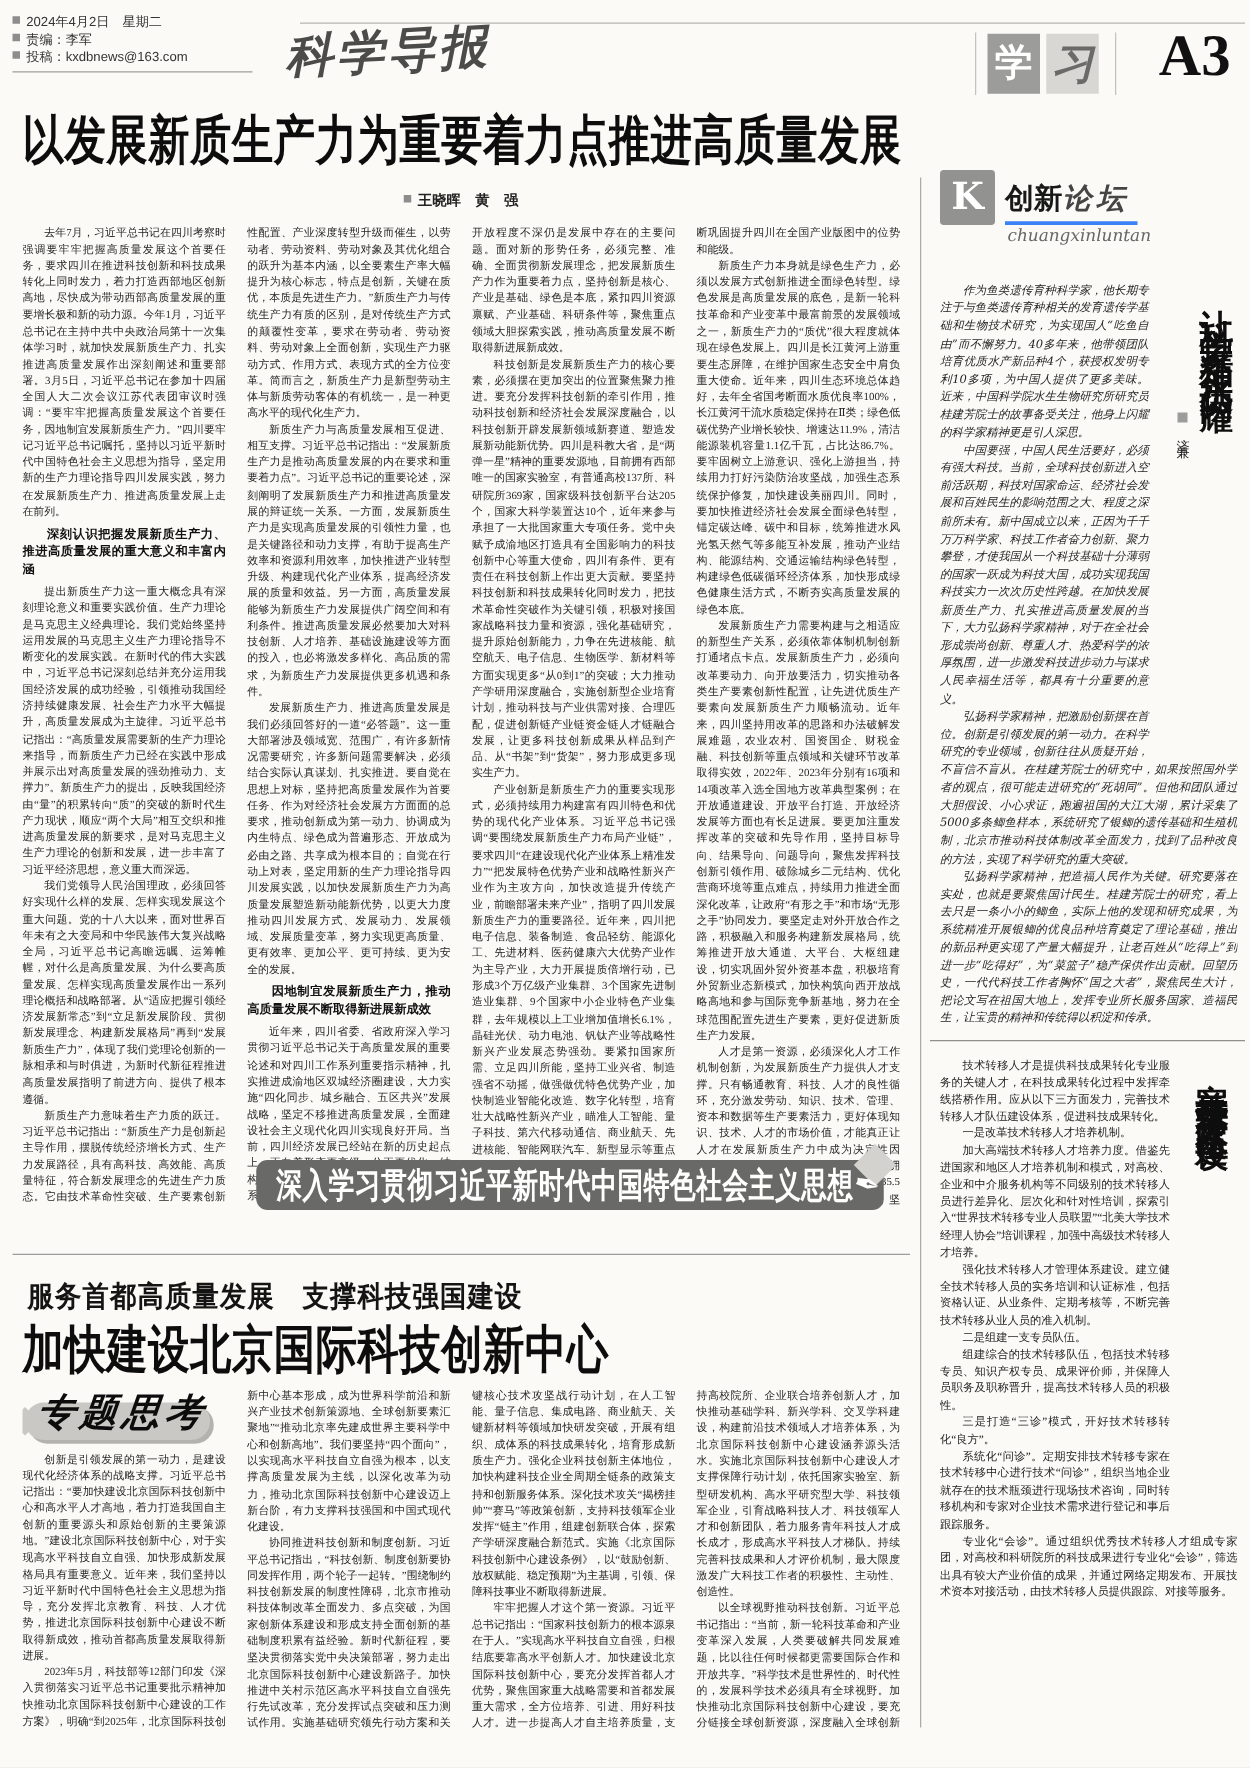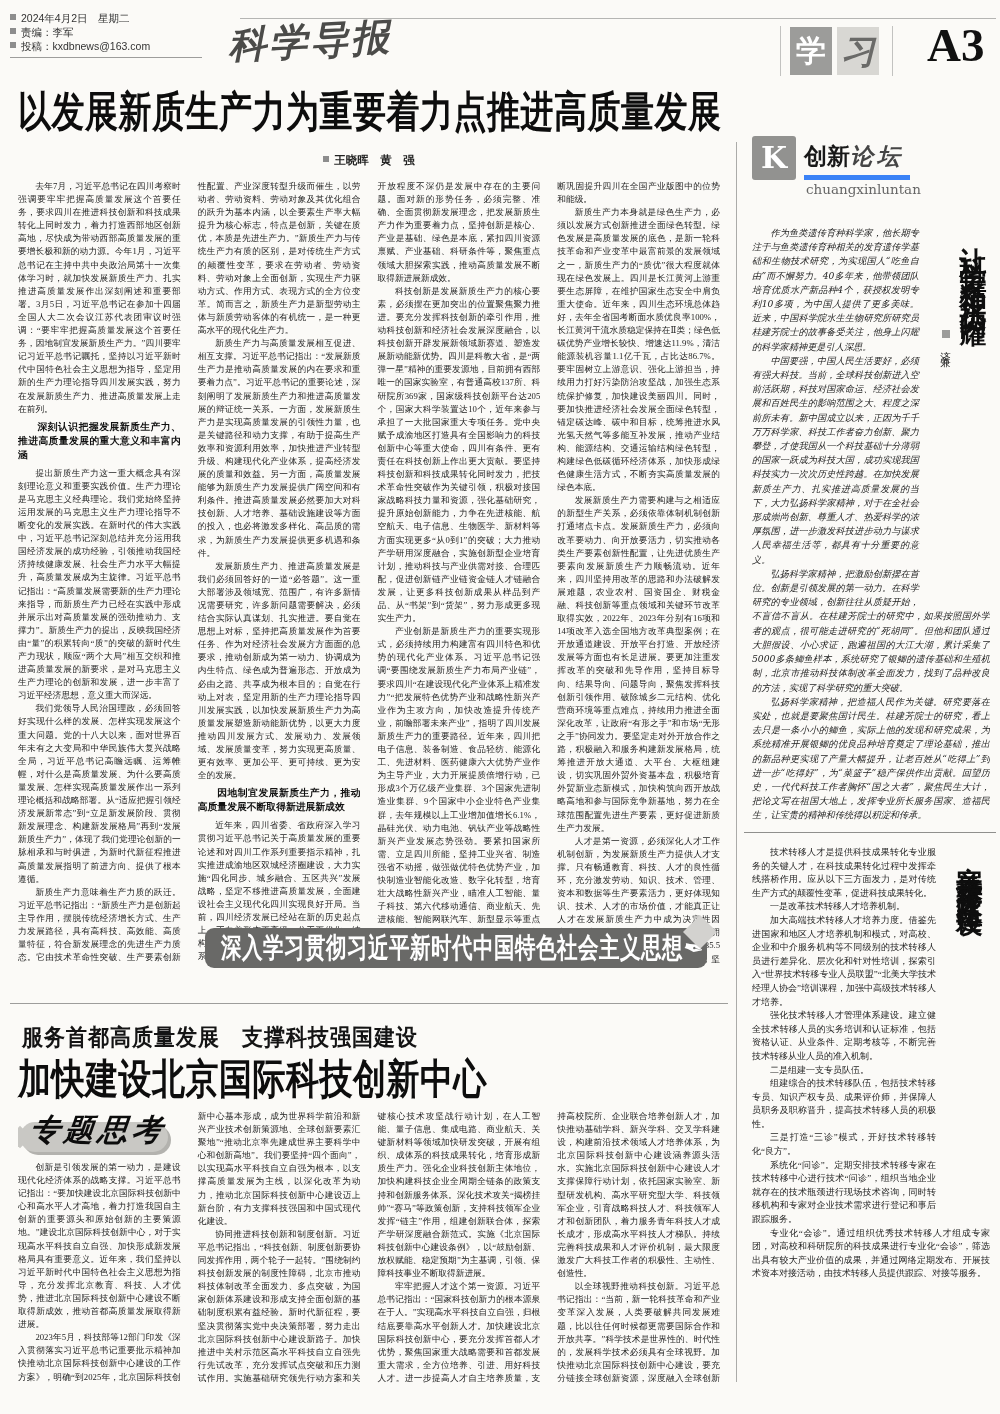--- a/index.html
+++ b/index.html
@@ -35,24 +35,24 @@
           transform:rotate(45deg);z-index:-1;}
   .banner-text{color:#fff;font-family:"Liberation Sans",sans-serif;font-weight:900;font-size:20.5px;
           white-space:nowrap;transform:scaleY(1.35);transform-origin:center;letter-spacing:0.5px;}
   .pen{margin-left:auto;color:#fff;font-size:25px;transform:rotate(15deg);line-height:1;}
   
   .vrule{position:absolute;left:736px;top:142px;width:1px;height:1240px;background:#ababa9;}
   .forum-logo{position:absolute;left:752px;top:136px;width:240px;}
   .forum-row{display:flex;align-items:flex-end;}
   .kbox{width:44px;height:44px;background:#929290;color:#fff;text-align:center;line-height:44px;
         font-family:"DejaVu Serif",serif;font-weight:bold;font-size:30px;border-radius:3px;flex:0 0 auto;}
-  .fn-wrap{margin-left:8px;border-bottom:5px solid #3b82f6;padding:0 6px 3px 0;}
+  .fn-wrap{margin-left:8px;border-bottom:3px solid #3b82f6;padding:0 6px 3px 0;}
   .fn1{font-family:"Liberation Sans",sans-serif;font-weight:900;font-size:23px;color:#181818;}
   .fn2{font-family:"DejaVu Serif",serif;font-style:italic;font-weight:bold;font-size:23px;color:#454545;letter-spacing:4px;}
-  .forum-pinyin{margin-left:54px;margin-top:1px;font-family:"DejaVu Serif",serif;
+  .forum-pinyin{margin-left:54px;margin-top:1px;font-family:"DejaVu Serif",serif;font-style:italic;
         font-size:13.5px;color:#666;}
   .forum-body{position:absolute;left:752px;top:226px;width:238px;height:598px;overflow:hidden;text-align:justify;
         font-family:"DejaVu Serif","Liberation Serif",serif;font-style:italic;}
   .forum-body p{margin:0;text-indent:2em;font-size:9.2px;line-height:14.2px;color:#242424;}
   .forum-float{float:right;width:64px;height:382px;margin-left:7px;display:flex;justify-content:flex-end;}
   .forum-author{writing-mode:vertical-rl;font-style:normal;font-family:"Liberation Sans",sans-serif;
         font-size:10.5px;letter-spacing:5px;margin:104px 3px 0 0;color:#222;}
   .vsq{display:inline-block;width:8px;height:8px;background:#9c9c9a;margin-bottom:5px;}
   .forum-title{writing-mode:vertical-rl;margin:0;font-family:"Liberation Sans",sans-serif;font-weight:900;
         font-size:27px;letter-spacing:8px;line-height:34px;font-style:normal;color:#0e0e0e;}
@@ -146,21 +146,21 @@
     <p>弘扬科学家精神，把造福人民作为关键。研究要落在实处，也就是要聚焦国计民生。桂建芳院士的研究，看上去只是一条小小的鲫鱼，实际上他的发现和研究成果，为系统精准开展银鲫的优良品种培育奠定了理论基础，推出的新品种更实现了产量大幅提升，让老百姓从“吃得上”到进一步“吃得好”，为“菜篮子”稳产保供作出贡献。回望历史，一代代科技工作者胸怀“国之大者”，聚焦民生大计，把论文写在祖国大地上，发挥专业所长服务国家、造福民生，让宝贵的精神和传统得以积淀和传承。</p>
     <p>弘扬科学家精神，锤炼求真务实的作风。科技创新绝非一朝一夕之功，背后往往要付出许多不为人知的艰辛，重大研究成果的获得，往往需要十几年甚至几十年、几代人的接续奋斗。一代代科技工作者将求真务实作为毕生追求，在科研中反复锤炼务实严谨的学风作风。广大科研工作者坚定“板凳甘坐十年冷”的决心，坚守“十年磨一剑”的恒心，心无旁骛、潜心科研，以“功成不必在我、功成必定有我”的态度专注于科研事业，让各专业领域的点滴涓流，汇聚成科技强国的浩瀚海洋。</p>
   </div>
 
   <div class="hr-right"></div>
 
   <div class="transfer-body">
     <div class="transfer-float">
       <h2 class="transfer-title">完善技术转移人才队伍建设</h2>
     </div>
-    <p>技术转移人才是提供科技成果转化专业服务的关键人才，在科技成果转化过程中发挥牵线搭桥作用。应从以下三方面发力，是对传统生产方式的颠覆性变革，促进科技成果转化。</p>
+    <p>技术转移人才是提供科技成果转化专业服务的关键人才，在科技成果转化过程中发挥牵线搭桥作用。应从以下三方面发力，完善技术转移人才队伍建设体系，促进科技成果转化。</p>
     <p>一是改革技术转移人才培养机制。</p>
     <p>加大高端技术转移人才培养力度。借鉴先进国家和地区人才培养机制和模式，对高校、企业和中介服务机构等不同级别的技术转移人员进行差异化、层次化和针对性培训，探索引入“世界技术转移专业人员联盟”“北美大学技术经理人协会”培训课程，加强中高级技术转移人才培养。</p>
     <p>强化技术转移人才管理体系建设。建立健全技术转移人员的实务培训和认证标准，包括资格认证、从业条件、定期考核等，不断完善技术转移从业人员的准入机制。</p>
     <p>二是组建一支专员队伍。</p>
     <p>组建综合的技术转移队伍，包括技术转移专员、知识产权专员、成果评价师，并保障人员职务及职称晋升，提高技术转移人员的积极性。</p>
     <p>三是打造“三诊”模式，开好技术转移转化“良方”。</p>
     <p>系统化“问诊”。定期安排技术转移专家在技术转移中心进行技术“问诊”，组织当地企业就存在的技术瓶颈进行现场技术咨询，同时转移机构和专家对企业技术需求进行登记和事后跟踪服务。</p>
     <p>专业化“会诊”。通过组织优秀技术转移人才组成专家团，对高校和科研院所的科技成果进行专业化“会诊”，筛选出具有较大产业价值的成果，并通过网络定期发布、开展技术资本对接活动，由技术转移人员提供跟踪、对接等服务。</p>
 
   </div>

